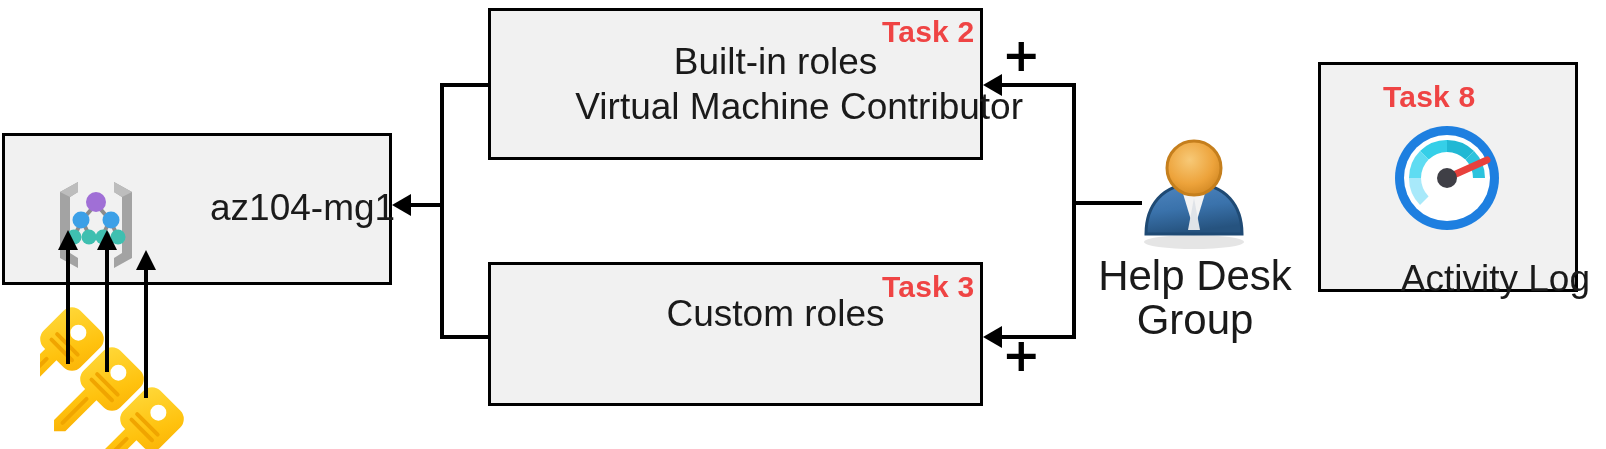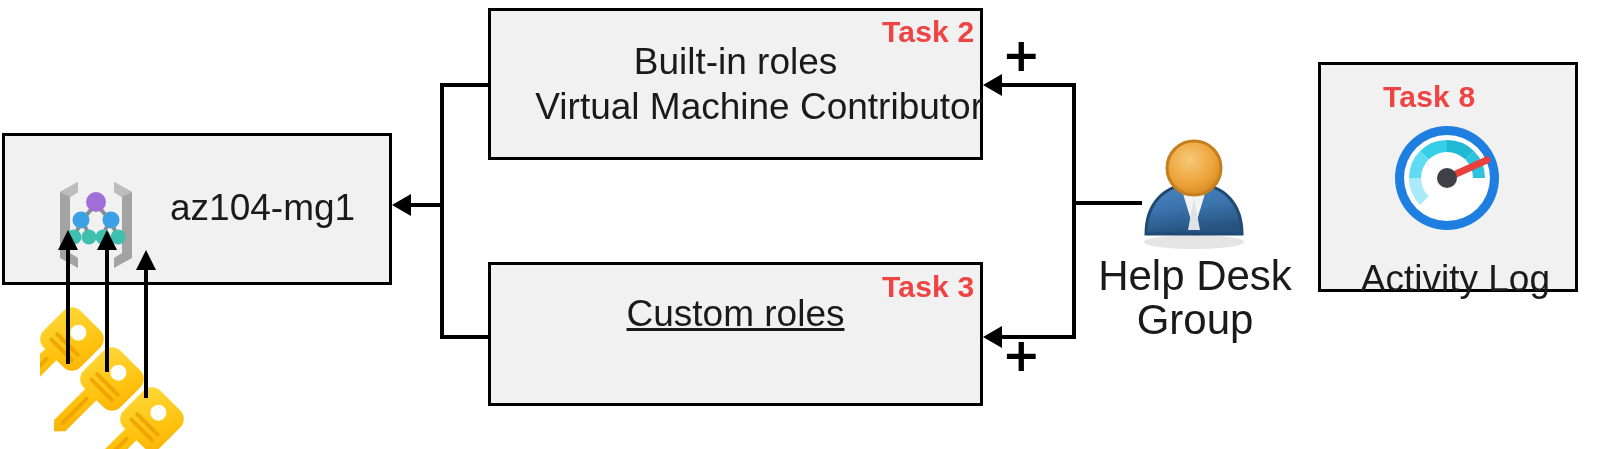--- a/index.html
+++ b/index.html
@@ -31,20 +31,21 @@
     letter-spacing: 0.2px;
     white-space: nowrap;
   }
   .box-text {
     position: absolute;
     color: #1a1a1a;
     font-size: 37px;
     line-height: 1.18;
     text-align: center;
     white-space: nowrap;
+    padding-left: 40px;
   }
   .plus {
     position: absolute;
     color: #000000;
     font-size: 46px;
     font-weight: bold;
     line-height: 1;
     font-family: "DejaVu Sans", sans-serif;
   }
   .conn {
@@ -114,21 +115,21 @@
   </svg>
 
   <div class="task-box" style="left:488px; top:8px; width:495px; height:152px;"></div>
   <div class="task-label" style="left:882px; top:15px;">Task 2</div>
   <div class="box-text" style="left:488px; top:40px; width:495px; text-align:center;">Built-in roles</div>
   <div class="box-text" style="left:488px; top:85px; width:495px; text-align:right;">Virtual Machine Contributor</div>
   <div class="plus" style="left:1002px; top:32px;">+</div>
 
   <div class="task-box" style="left:488px; top:262px; width:495px; height:144px;"></div>
   <div class="task-label" style="left:882px; top:270px;">Task 3</div>
-  <div class="box-text" style="left:488px; top:292px; width:495px; text-align:center;text-decoration:underline;">Custom roles</div>
+  <div class="box-text" style="left:488px; top:292px; width:495px; text-align:center;">Custom roles</div>
   <div class="plus" style="left:1002px; top:332px;">+</div>
 
   <div class="task-box" style="left:1318px; top:62px; width:260px; height:230px;"></div>
   <div class="task-label" style="left:1383px; top:80px;">Task 8</div>
   <div class="box-text" style="left:1318px; top:232px; width:232px; text-align:right;margin-top:25px;">Activity Log</div>
 
   <svg class="icon-svg" style="left:1386px; top:122px;" width="122" height="112" viewBox="0 0 122 112">
     <circle cx="61" cy="56" r="52" fill="#1e7fe0"></circle>
     <circle cx="61" cy="56" r="43" fill="#ffffff"></circle>
     <g>

